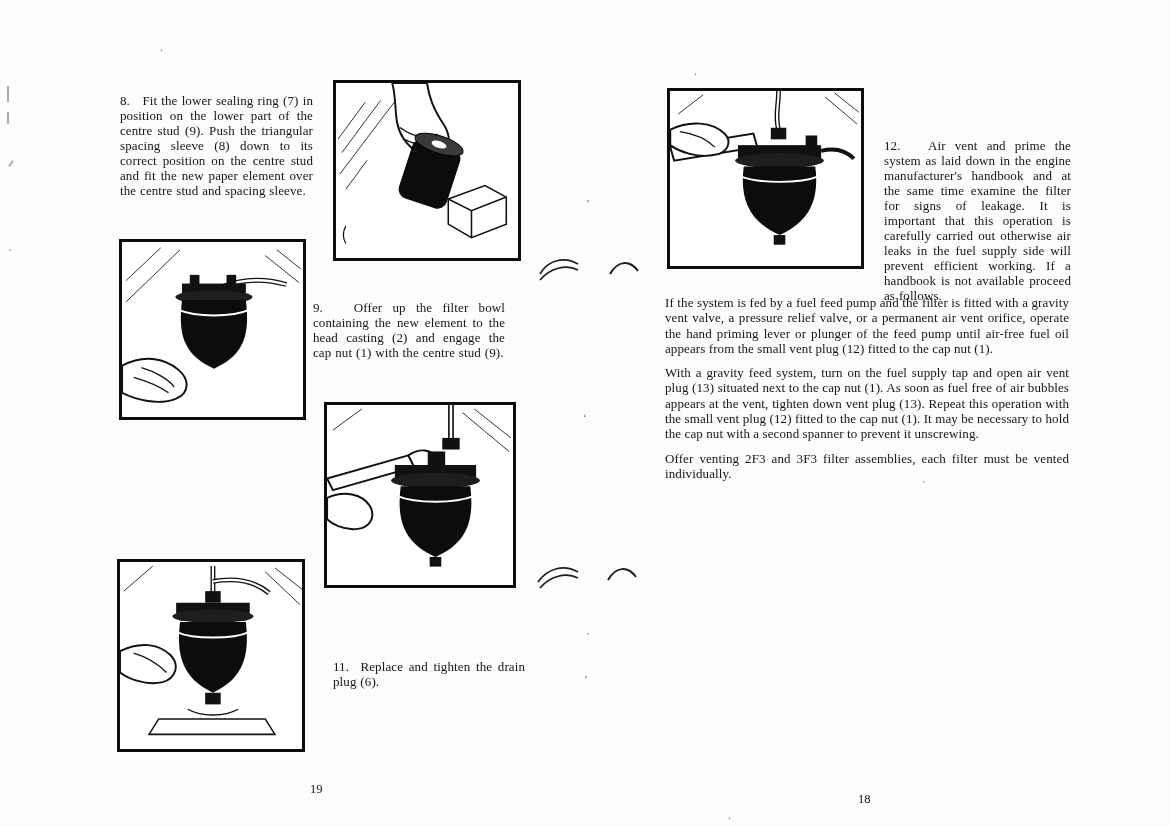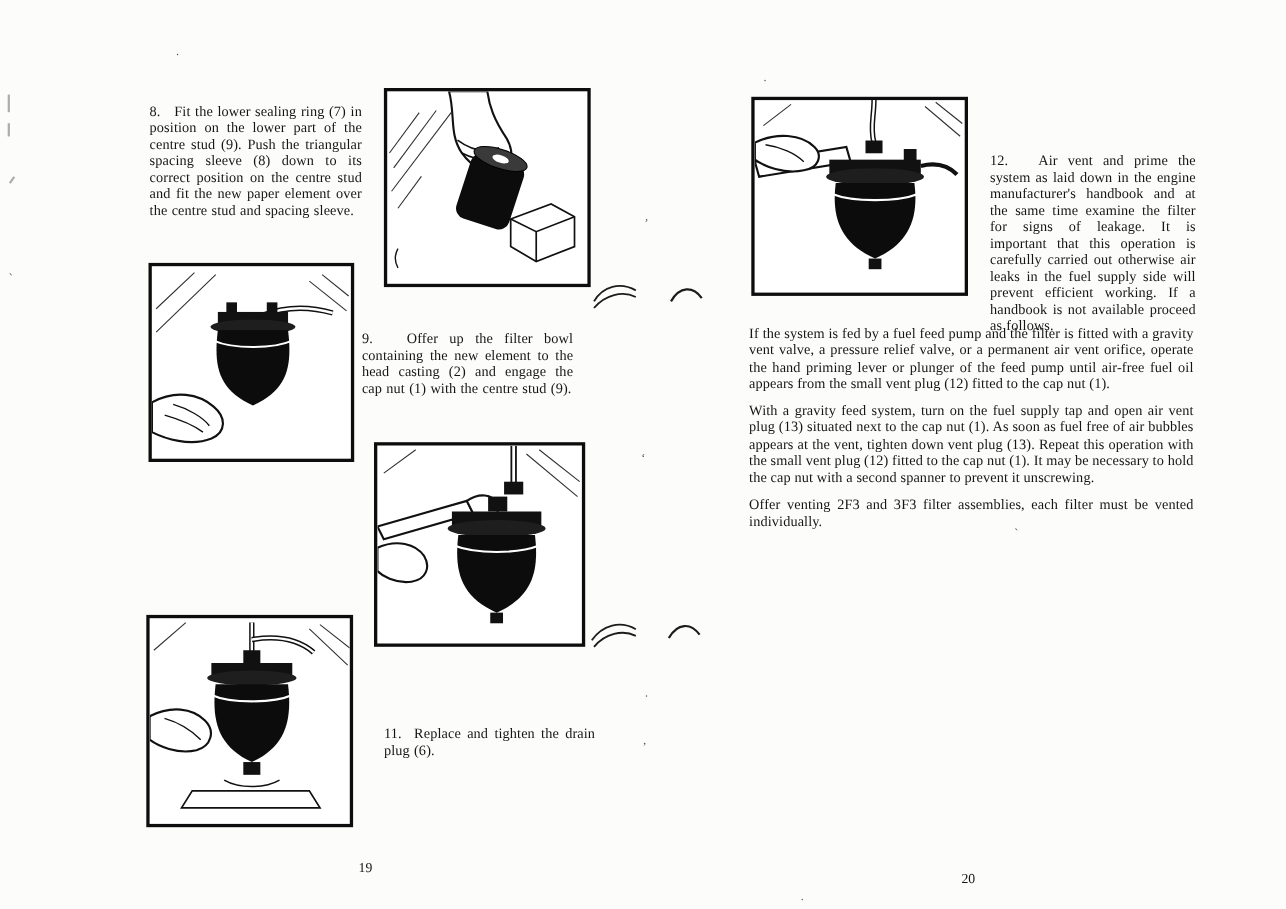--- a/index.html
+++ b/index.html
@@ -4,21 +4,21 @@
 <style>
   * { margin:0; padding:0; box-sizing:border-box; }
   html,body { width:1169px; height:826px; }
   body {
     position:relative;
     background:#fcfcfa;
     font-family:"Liberation Serif", serif;
     color:#151515;
     overflow:hidden;
   }
-  .page { position:absolute; inset:0;margin-left:16px; }
+  .page { position:absolute; inset:0; }
   .text-block {
     position:absolute;
     font-size:13px;
     line-height:15px;
     text-align:justify;
     letter-spacing:0.1px;
     word-spacing:0.5px;
   }
   .fig {
     position:absolute;
@@ -175,21 +175,21 @@
   </div>
 
   <div class="text-block" style="left:884px;top:138px;width:187px">12.&nbsp;&nbsp;&nbsp;Air vent and prime the system as laid down in the engine manufacturer's handbook and at the same time examine the filter for signs of leakage. It is important that this operation is carefully carried out otherwise air leaks in the fuel supply side will prevent efficient working. If a handbook is not available proceed as follows.</div>
 
   <div class="flow" style="left:665px;top:295px;width:404px">
     <p>If the system is fed by a fuel feed pump and the filter is fitted with a gravity vent valve, a pressure relief valve, or a permanent air vent orifice, operate the hand priming lever or plunger of the feed pump until air-free fuel oil appears from the small vent plug (12) fitted to the cap nut (1).</p>
     <p>With a gravity feed system, turn on the fuel supply tap and open air vent plug (13) situated next to the cap nut (1). As soon as fuel free of air bubbles appears at the vent, tighten down vent plug (13). Repeat this operation with the small vent plug (12) fitted to the cap nut (1). It may be necessary to hold the cap nut with a second spanner to prevent it unscrewing.</p>
     <p>Offer venting 2F3 and 3F3 filter assemblies, each filter must be vented individually.</p>
   </div>
 
-  <div class="page-num" style="left:858px;top:792px">20</div>
+  <div class="page-num" style="left:858px;top:792px">18</div>
 </div>
 
 <div class="artifact" style="left:538px;top:254px;width:42px;height:28px">
   <svg viewBox="0 0 42 28">
       <path d="M2,20 C10,6 26,2 40,10 M2,26 C12,14 28,10 40,16" fill="none" stroke="#1c1c1c" stroke-width="1.7"></path>
     </svg>
 </div>
 <div class="artifact" style="left:608px;top:258px;width:32px;height:20px">
   <svg viewBox="0 0 32 20">
       <path d="M2,16 C10,2 22,2 30,13" fill="none" stroke="#1c1c1c" stroke-width="2"></path>

